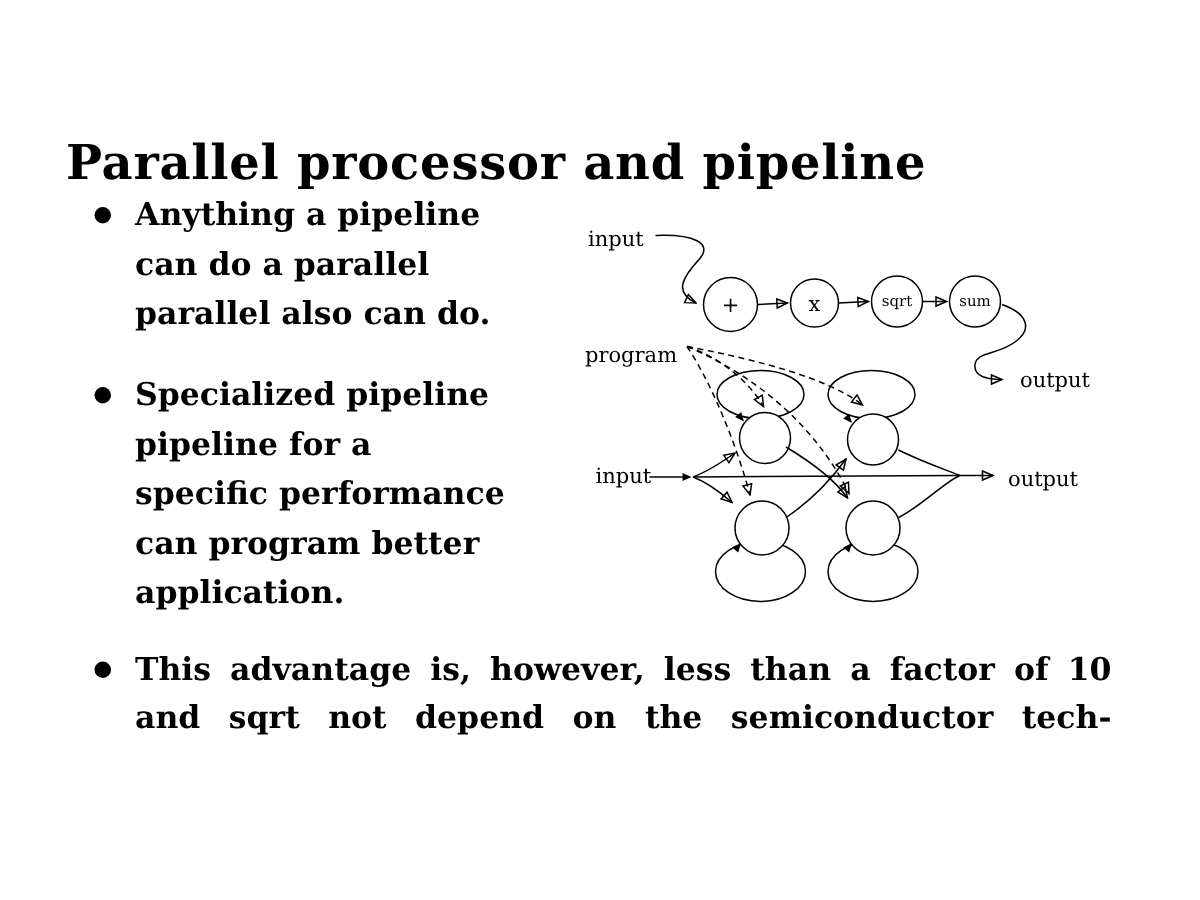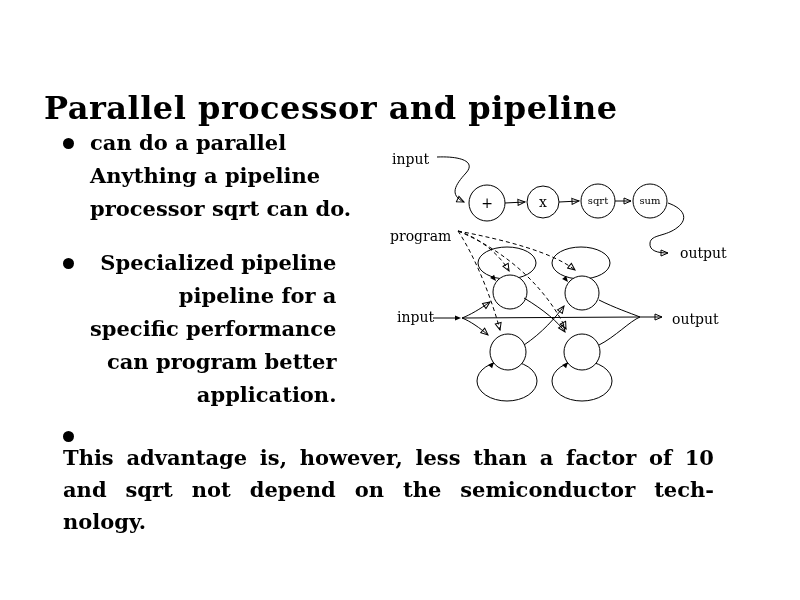--- a/index.html
+++ b/index.html
@@ -32,23 +32,23 @@
     flex: 0 0 11px;
     margin-right: 16px;
   }
   .bullet-text {
     font-size: 21px;
     font-weight: bold;
   }
   .b1 { left: 63px; top: 126px; }
   .b1 .bullet-dot { margin-top: 12px; }
   .b1 .line, .b2 .line { line-height: 33px; white-space: nowrap; }
-  .b2 { left: 63px; top: 246px; text-align: right; }
+  .b2 { left: 63px; top: 246px; }
   .b2 .bullet-dot { margin-top: 12px; }
-  .b3 { left: 63px; top: 420px; flex-direction: column; }
+  .b3 { left: 63px; top: 430px; }
   .b3 .bullet-dot { margin-top: 11px; }
   .b3 .line {
     line-height: 32px;
     width: 651px;
     text-align: justify;
     text-align-last: justify;
   }
   .b3 .line.last {
     text-align-last: left;
   }
@@ -72,43 +72,42 @@
   .diagram .ah { fill: #000; stroke: none; }
 </style>
 </head>
 <body>
 
 <div class="title">Parallel processor and pipeline</div>
 
 <div class="bullet-item b1">
   <div class="bullet-dot"></div>
   <div class="bullet-text">
+    <div class="line">Anything a pipeline</div>
     <div class="line">can do a parallel</div>
-    <div class="line">Anything a pipeline</div>
-    <div class="line">processor sqrt can do.</div>
+    <div class="line">parallel also can do.</div>
   </div>
 </div>
 
 <div class="bullet-item b2">
   <div class="bullet-dot"></div>
   <div class="bullet-text">
     <div class="line">Specialized pipeline</div>
     <div class="line">pipeline for a</div>
     <div class="line">specific performance</div>
     <div class="line">can program better</div>
     <div class="line">application.</div>
   </div>
 </div>
 
 <div class="bullet-item b3">
   <div class="bullet-dot"></div>
   <div class="bullet-text">
     <div class="line">This advantage is, however, less than a factor of 10</div>
     <div class="line">and sqrt not depend on the semiconductor tech-</div>
-    <div class="line last">nology.</div>
   </div>
 </div>
 
 <svg class="diagram" viewBox="380 140 390 280" width="390" height="280" xmlns="http://www.w3.org/2000/svg">
   <defs>
     <marker id="arr" markerUnits="userSpaceOnUse" markerWidth="9" markerHeight="8" refX="8" refY="4" orient="auto">
       <path d="M1,1 L8,4 L1,7 z" fill="#000" stroke="none"></path>
     </marker>
     <path id="ah" class="ah" d="M-6,-2.6 L0,0 L-6,2.6 z"></path>
   </defs>

